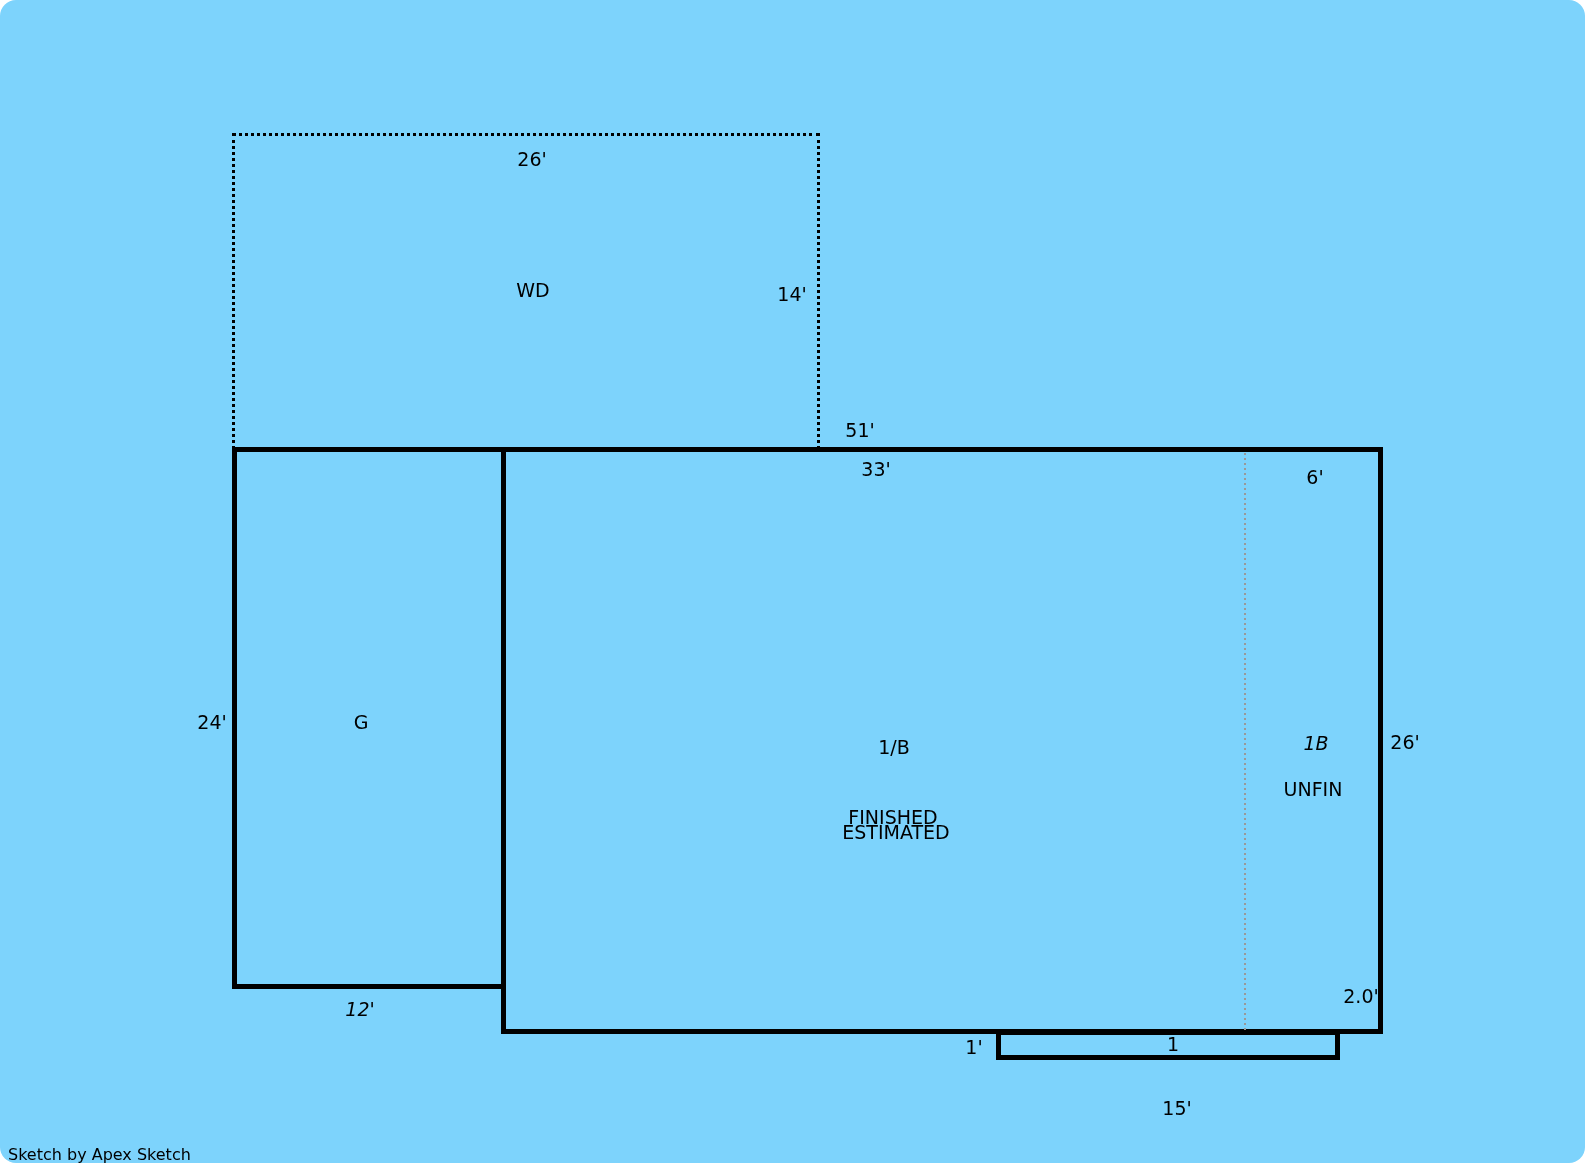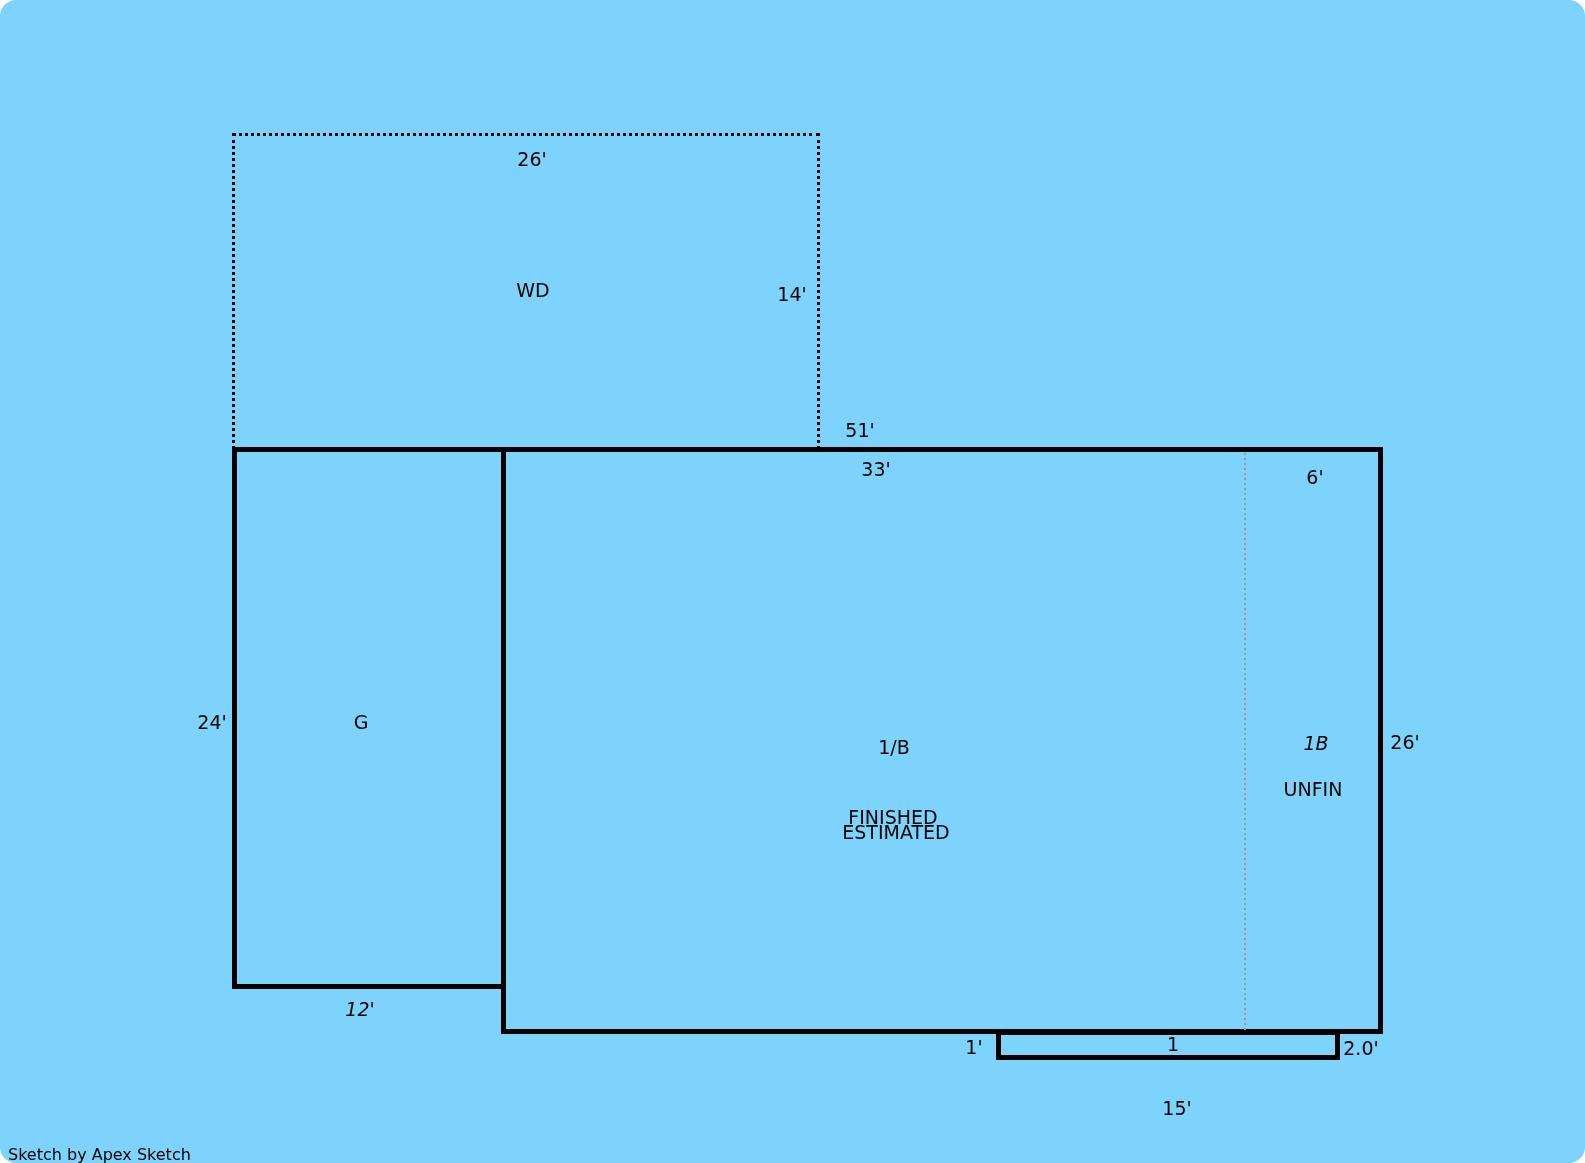--- a/index.html
+++ b/index.html
@@ -90,18 +90,18 @@
 
   <div class="lbl" style="left:894px; top:747px;">1/B</div>
   <div class="lbl" style="left:893px; top:790px;margin-top:27px;">FINISHED</div>
   <div class="lbl" style="left:896px; top:832px;">ESTIMATED</div>
 
   <div class="lbl" style="left:1316px; top:743px;font-style:italic;">1B</div>
   <div class="lbl" style="left:1313px; top:789px;">UNFIN</div>
 
   <div class="lbl" style="left:974px; top:1047px;">1'</div>
   <div class="lbl" style="left:1173px; top:1044px;">1</div>
-  <div class="lbl" style="left:1361px; top:1048px;text-align:right;">2.0'</div>
+  <div class="lbl" style="left:1361px; top:996px;text-align:right;">2.0'</div>
   <div class="lbl" style="left:1177px; top:1076px;margin-top:32px;">15'</div>
 
   <div class="watermark">Sketch by Apex Sketch</div>
 
 </div>
 
 </body></html>

